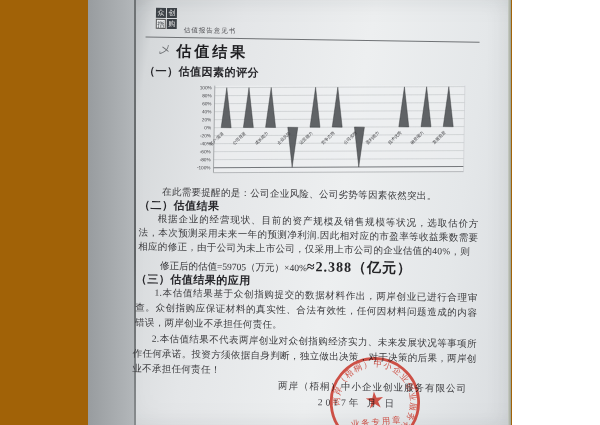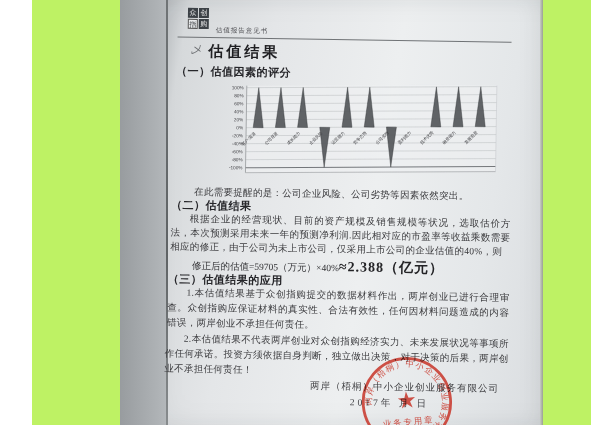--- a/index.html
+++ b/index.html
@@ -1,18 +1,18 @@
 <!DOCTYPE html>
 <html style="--stamp: #c93a2e;"><head>
 <meta charset="utf-8">
 <style>
   * { margin:0; padding:0; box-sizing:border-box; }
   html,body { width:600px; height:425px; background:#ffffff; overflow:hidden;
               font-family:"Liberation Serif","DejaVu Serif",serif; }
-  .canvas { position:relative; width:559px; height:425px; background:#bef264;margin-left:32px; }
+  .canvas { position:relative; width:512px; height:425px; background:#a16207; }
 
   
   .photo { position:absolute; left:88px; top:0; width:423px; height:425px; overflow:hidden;
            background:linear-gradient(100deg,#a9adb0 0%,#b9bdc0 9%,#d6d9db 14%,#e4e6e8 32%,#edeff0 58%,#e4e7e9 82%,#dadde0 100%);
            box-shadow:inset 40px 0 50px -30px rgba(40,45,50,.28), inset -12px 0 25px -12px rgba(60,70,60,.15); }
   .left-strip { position:absolute; left:0; top:0; width:46px; height:425px;
                 background:linear-gradient(90deg,#989c9f,#b3b7ba); }
   .spine { position:absolute; left:46px; top:0; width:2px; height:425px;
            background:linear-gradient(180deg,#707476,#5f6365 60%,#888c8e); }
   .right-edge { position:absolute; right:0; top:0; width:3px; height:425px;

